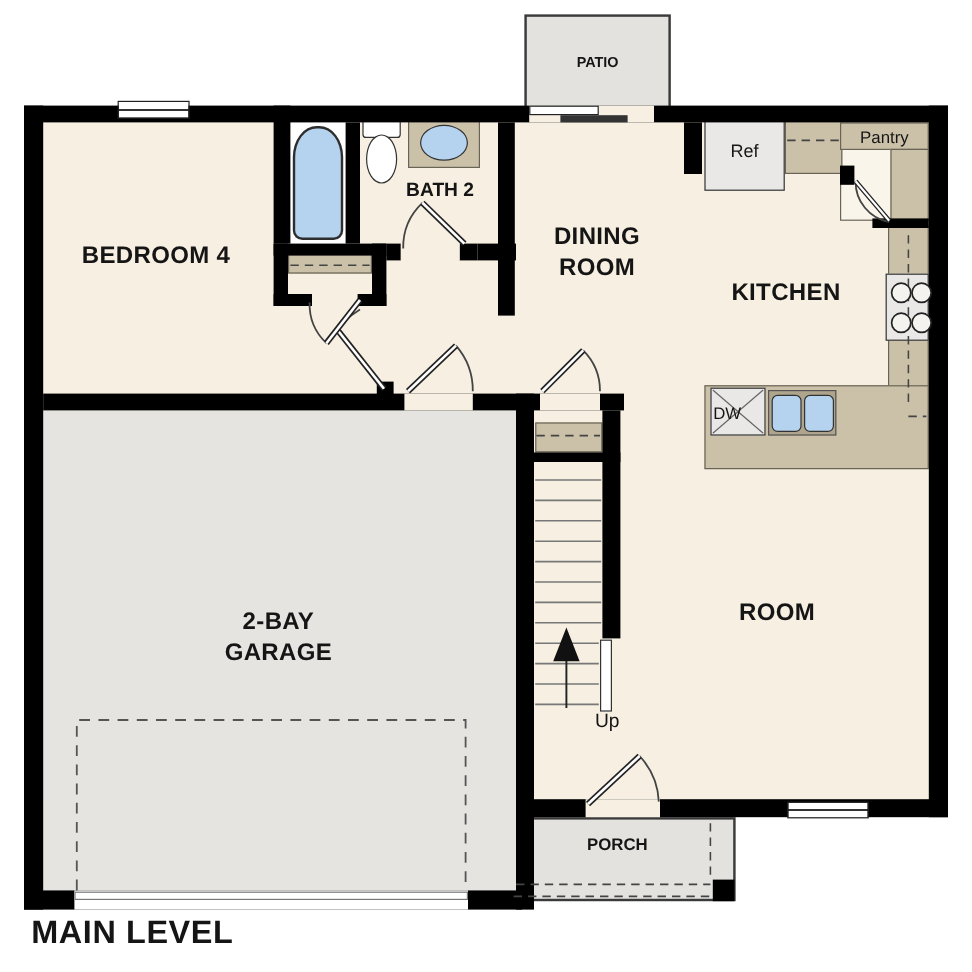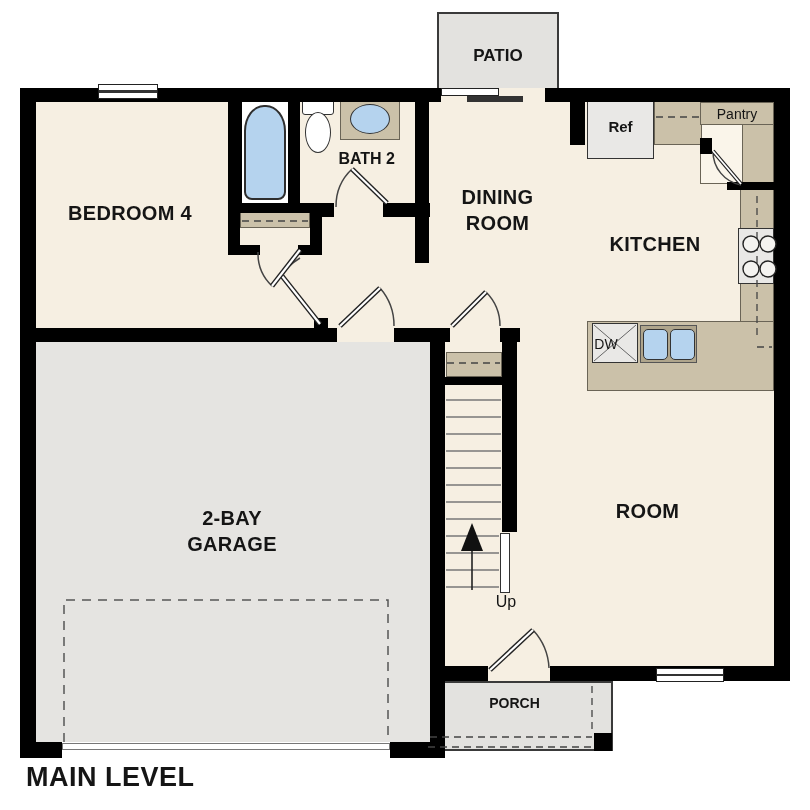--- a/index.html
+++ b/index.html
@@ -199,20 +199,20 @@
     <div>ROOM</div>
   </div>
   <div class="lbl rm" style="left:590px;top:231px;width:130px;">KITCHEN</div>
   <div class="lbl rm" style="left:595px;top:498px;width:105px;">
     <div>ROOM</div>
   </div>
   <div class="lbl rm" style="left:172px;top:505px;width:120px;">
     <div>2-BAY</div>
     <div>GARAGE</div>
   </div>
-  <div class="lbl" style="left:437px;top:45px;width:122px;font-size:17px;">PATIO</div>
+  <div class="lbl" style="left:437px;top:45px;width:122px;font-size:12px;">PATIO</div>
   <div class="lbl" style="left:462px;top:694px;width:105px;font-size:14px;">PORCH</div>
   <div class="lbl" style="left:26px;top:760px;width:260px;text-align:left;font-size:27px;letter-spacing:0.5px;">MAIN LEVEL</div>
-  <div class="lbl" style="left:587px;top:117px;width:67px;font-size:15px;font-weight:bold;">Ref</div>
+  <div class="lbl" style="left:587px;top:117px;width:67px;font-size:15px;font-weight:normal;">Ref</div>
   <div class="lbl" style="left:700px;top:105px;width:74px;font-size:14px;font-weight:normal;">Pantry</div>
   <div class="lbl" style="left:592px;top:335px;width:28px;font-size:14px;font-weight:normal;">DW</div>
   <div class="lbl" style="left:452px;top:592px;width:36px;font-size:16px;font-weight:normal;margin-left:36px;">Up</div>
 </div>
 
 </body></html>

